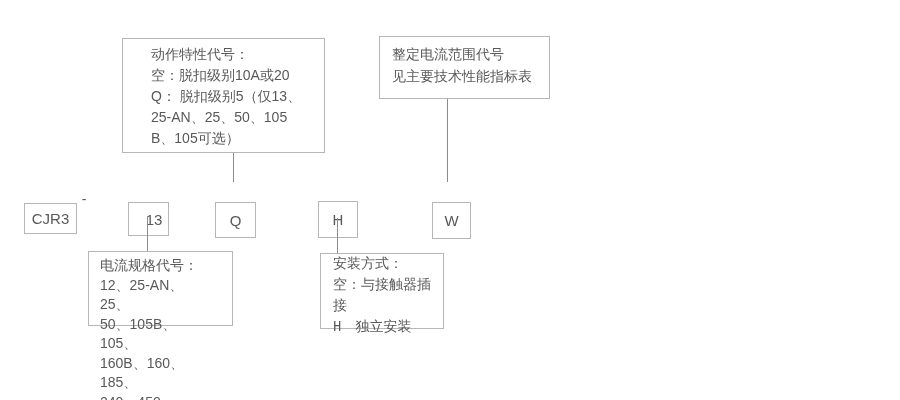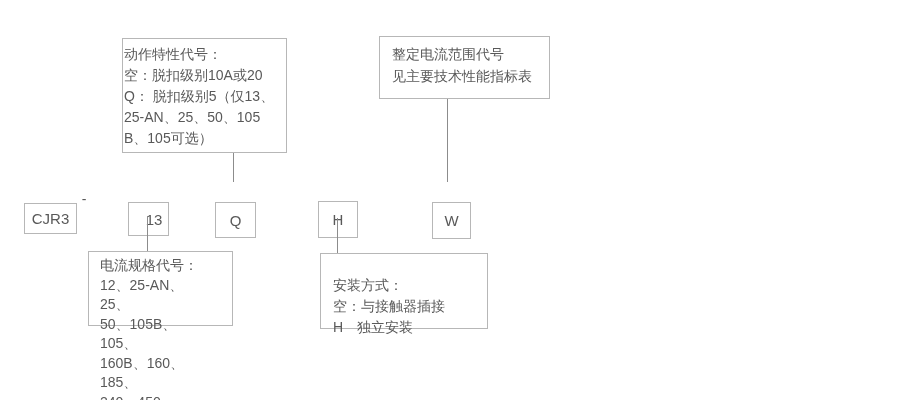--- a/index.html
+++ b/index.html
@@ -21,24 +21,24 @@
   
   .annot{
     position:absolute;
     border:1px solid var(--box-border);
     box-sizing:border-box;
     white-space:pre-line;
     font-size:14px;
     color:var(--text);
     background:var(--background);
   }
-  .box-action{left:122px;top:38px;width:165px;height:115px;padding:5px 6px 0 1px;line-height:21px;}
+  .box-action{left:122px;top:38px;width:203px;height:115px;padding:5px 6px 0 28px;line-height:21px;}
   .box-range {left:379px;top:36px;width:171px;height:63px;padding:7px 6px 0 12px;line-height:22px;font-family:Liberation Serif, serif;}
   .box-current{left:88px;top:251px;width:145px;height:75px;padding:4px 20px 0 11px;line-height:19.5px;}
-  .box-mount {left:320px;top:253px;width:168px;height:76px;padding:21px 6px 0 12px;line-height:21px;}
+  .box-mount {left:320px;top:253px;width:124px;height:76px;padding:0 6px 0 12px;line-height:21px;font-family:Liberation Mono, monospace;}
 
   
   .code-box{
     position:absolute;
     border:1px solid var(--box-border);
     box-sizing:border-box;
     display:flex;align-items:center;justify-content:center;
     font-size:15px;color:var(--text);
     background:var(--background);
     margin-top:20px;

